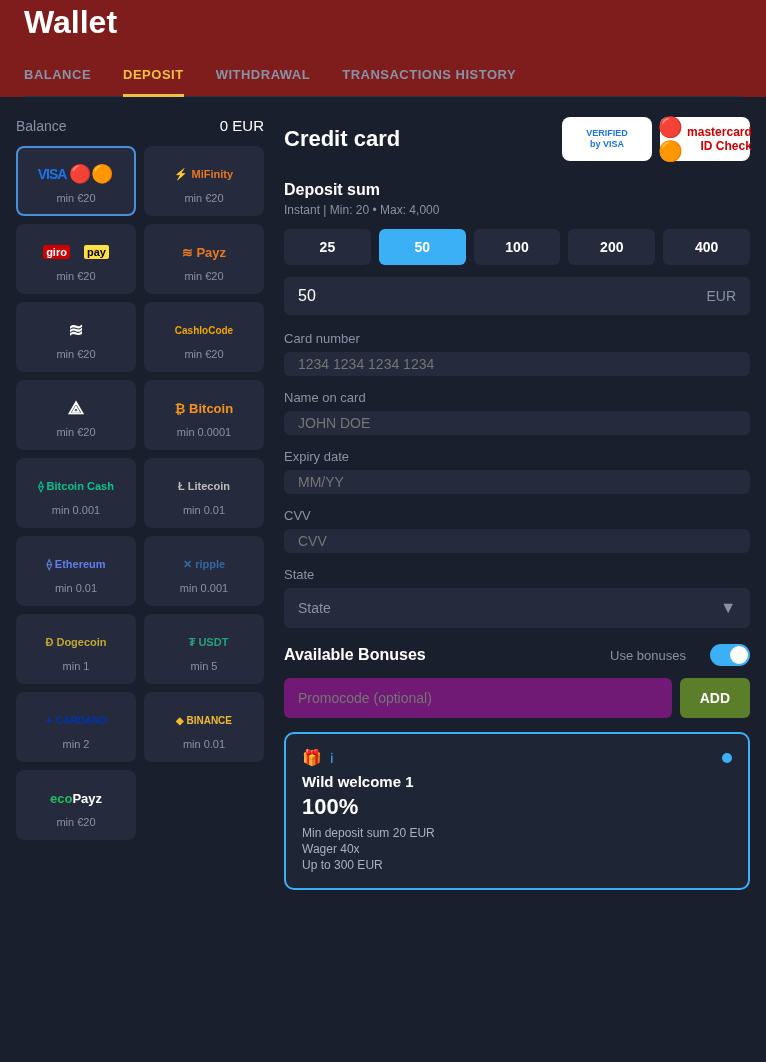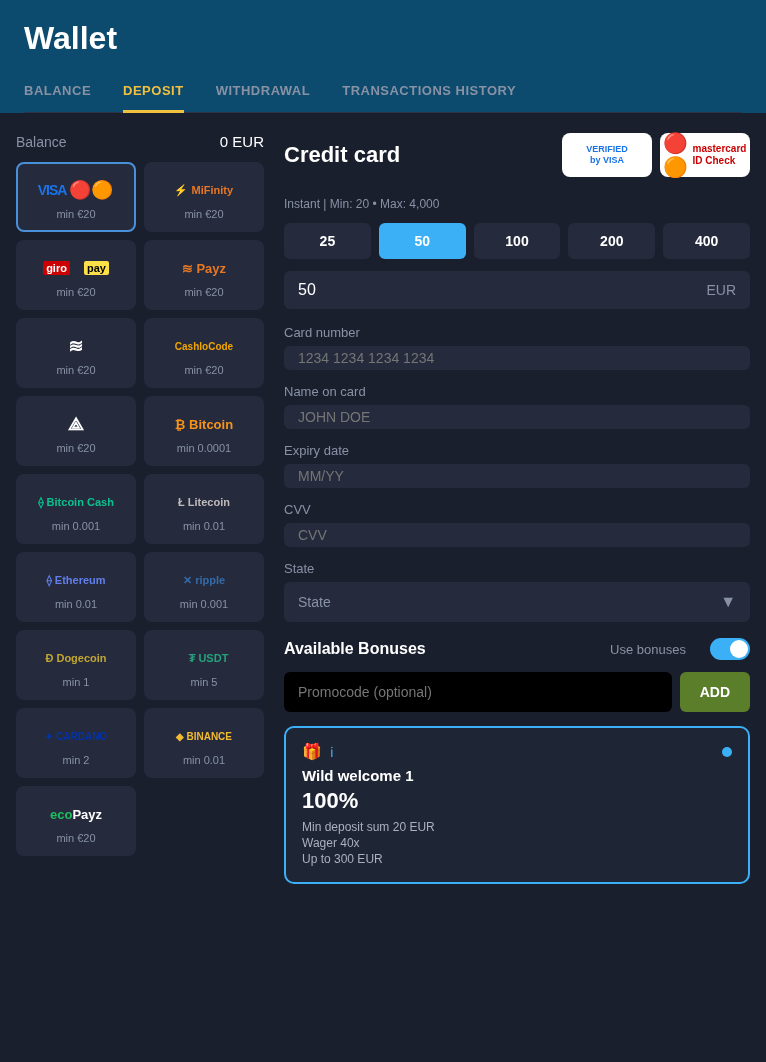--- a/index.html
+++ b/index.html
@@ -4,22 +4,22 @@
   <style>
     * { box-sizing: border-box; margin: 0; padding: 0; }
     body {
       background: #1a1f2e;
       color: #fff;
       font-family: Arial, sans-serif;
       width: 766px;
       min-height: 1062px;
     }
     .header {
-      padding: 20px 24px 0;
-      background: #0c4a6e;
+      padding: 4px 24px 0;
+      background: #7f1d1d;
     }
     .header h1 {
       font-size: 32px;
       font-weight: bold;
       color: #fff;
       margin-bottom: 16px;
     }
     .tabs {
       display: flex;
       gap: 32px;
@@ -133,21 +133,21 @@
       background: #fff;
       border-radius: 8px;
       padding: 8px 12px;
       display: flex;
       align-items: center;
       justify-content: center;
       width: 90px;
       height: 44px;
     }
     .badge-visa { font-size: 9px; color: #1a73e8; font-weight: bold; text-align: center; line-height: 1.2; }
-    .badge-mc { font-size: 10px; color: #cc0000; font-weight: bold; text-align: left; line-height: 1.2; }
+    .badge-mc { font-size: 12px; color: #cc0000; font-weight: bold; text-align: right; line-height: 1.2; }
 
     .deposit-sum-label {
       font-size: 16px;
       font-weight: bold;
       margin-bottom: 4px;
     }
     .deposit-info {
       font-size: 12px;
       color: #8892a4;
       margin-bottom: 12px;
@@ -268,21 +268,21 @@
       right: 2px;
       transition: 0.2s;
     }
     .promo-row {
       display: flex;
       gap: 8px;
       margin-bottom: 14px;
     }
     .promo-input {
       flex: 1;
-      background: #000000;
+      background: #701a75;
       border: none;
       border-radius: 6px;
       padding: 12px 14px;
       color: #8892a4;
       font-size: 14px;
       outline: none;
     }
     .add-btn {
       background: #5a7e2a;
       color: #fff;
@@ -488,20 +488,21 @@
             <span style="font-size:20px;">🔴🟠</span>
             <div class="badge-mc">
               <div>mastercard</div>
               <div>ID Check</div>
             </div>
           </div>
         </div>
       </div>
     </div>
 
+    <div class="deposit-sum-label">Deposit sum</div>
     <div class="deposit-info">Instant | Min: 20 • Max: 4,000</div>
 
     <div class="amount-buttons">
       <button class="amt-btn">25</button>
       <button class="amt-btn selected">50</button>
       <button class="amt-btn">100</button>
       <button class="amt-btn">200</button>
       <button class="amt-btn">400</button>
     </div>
 

